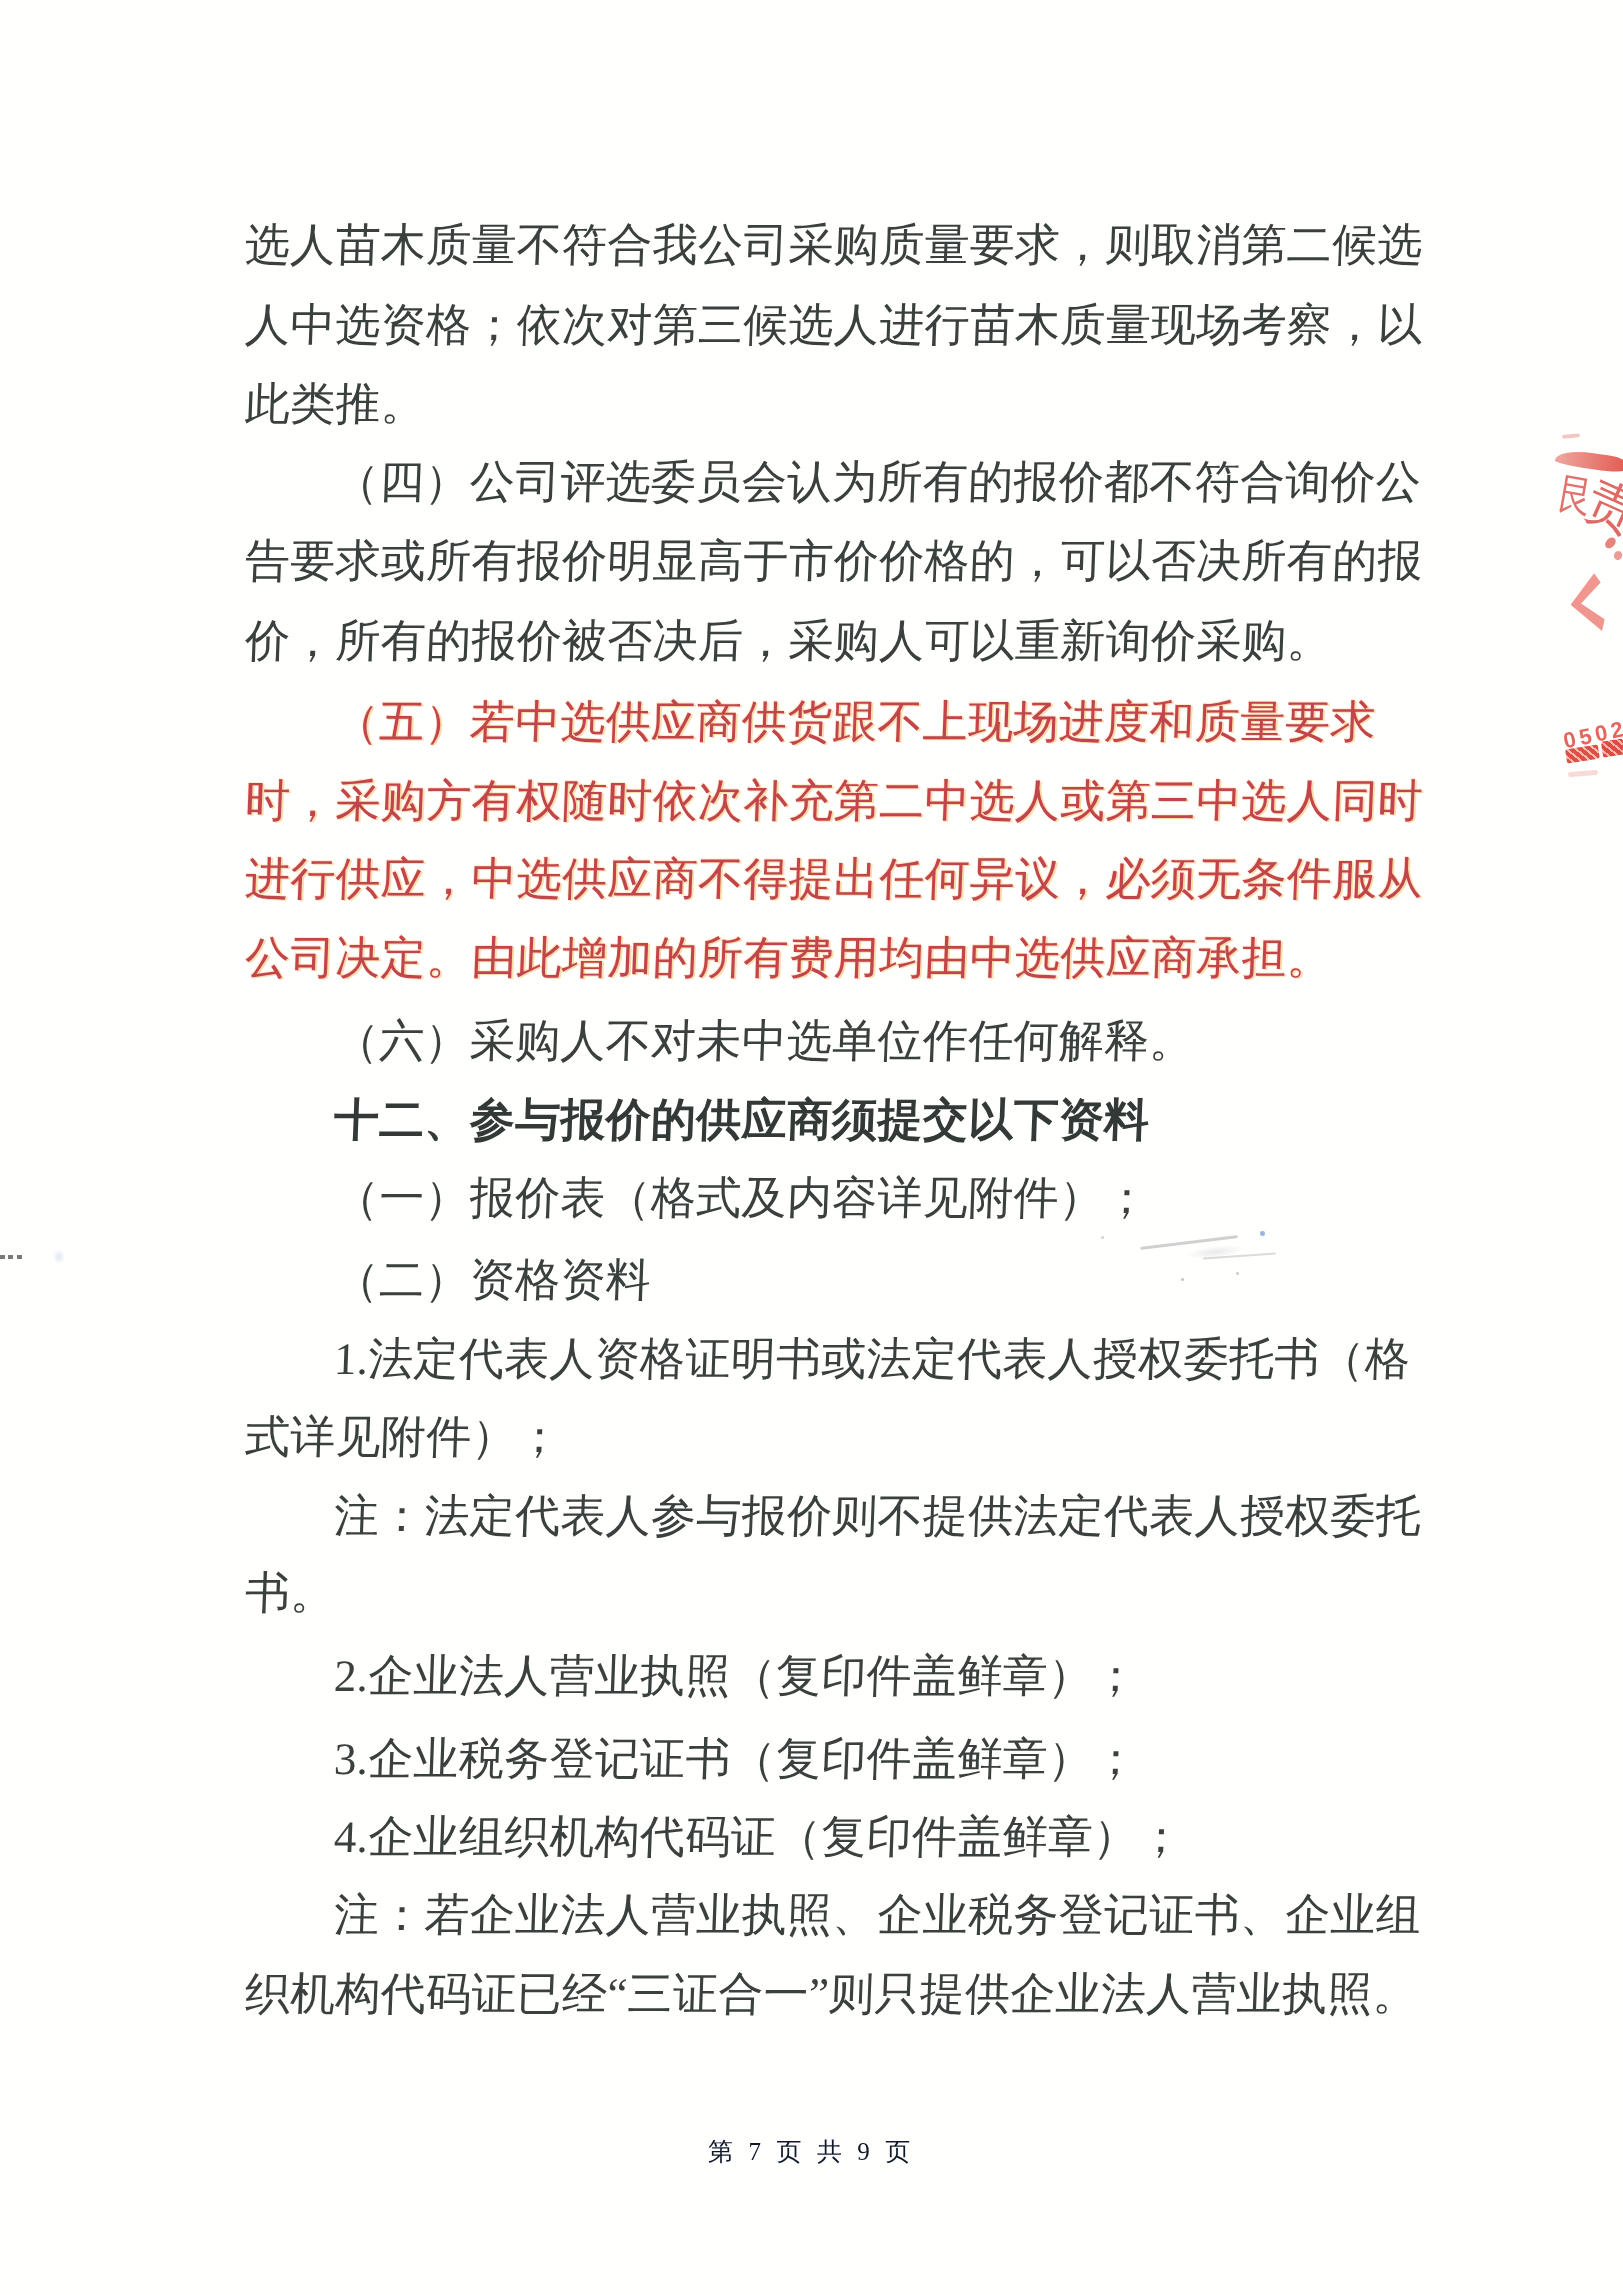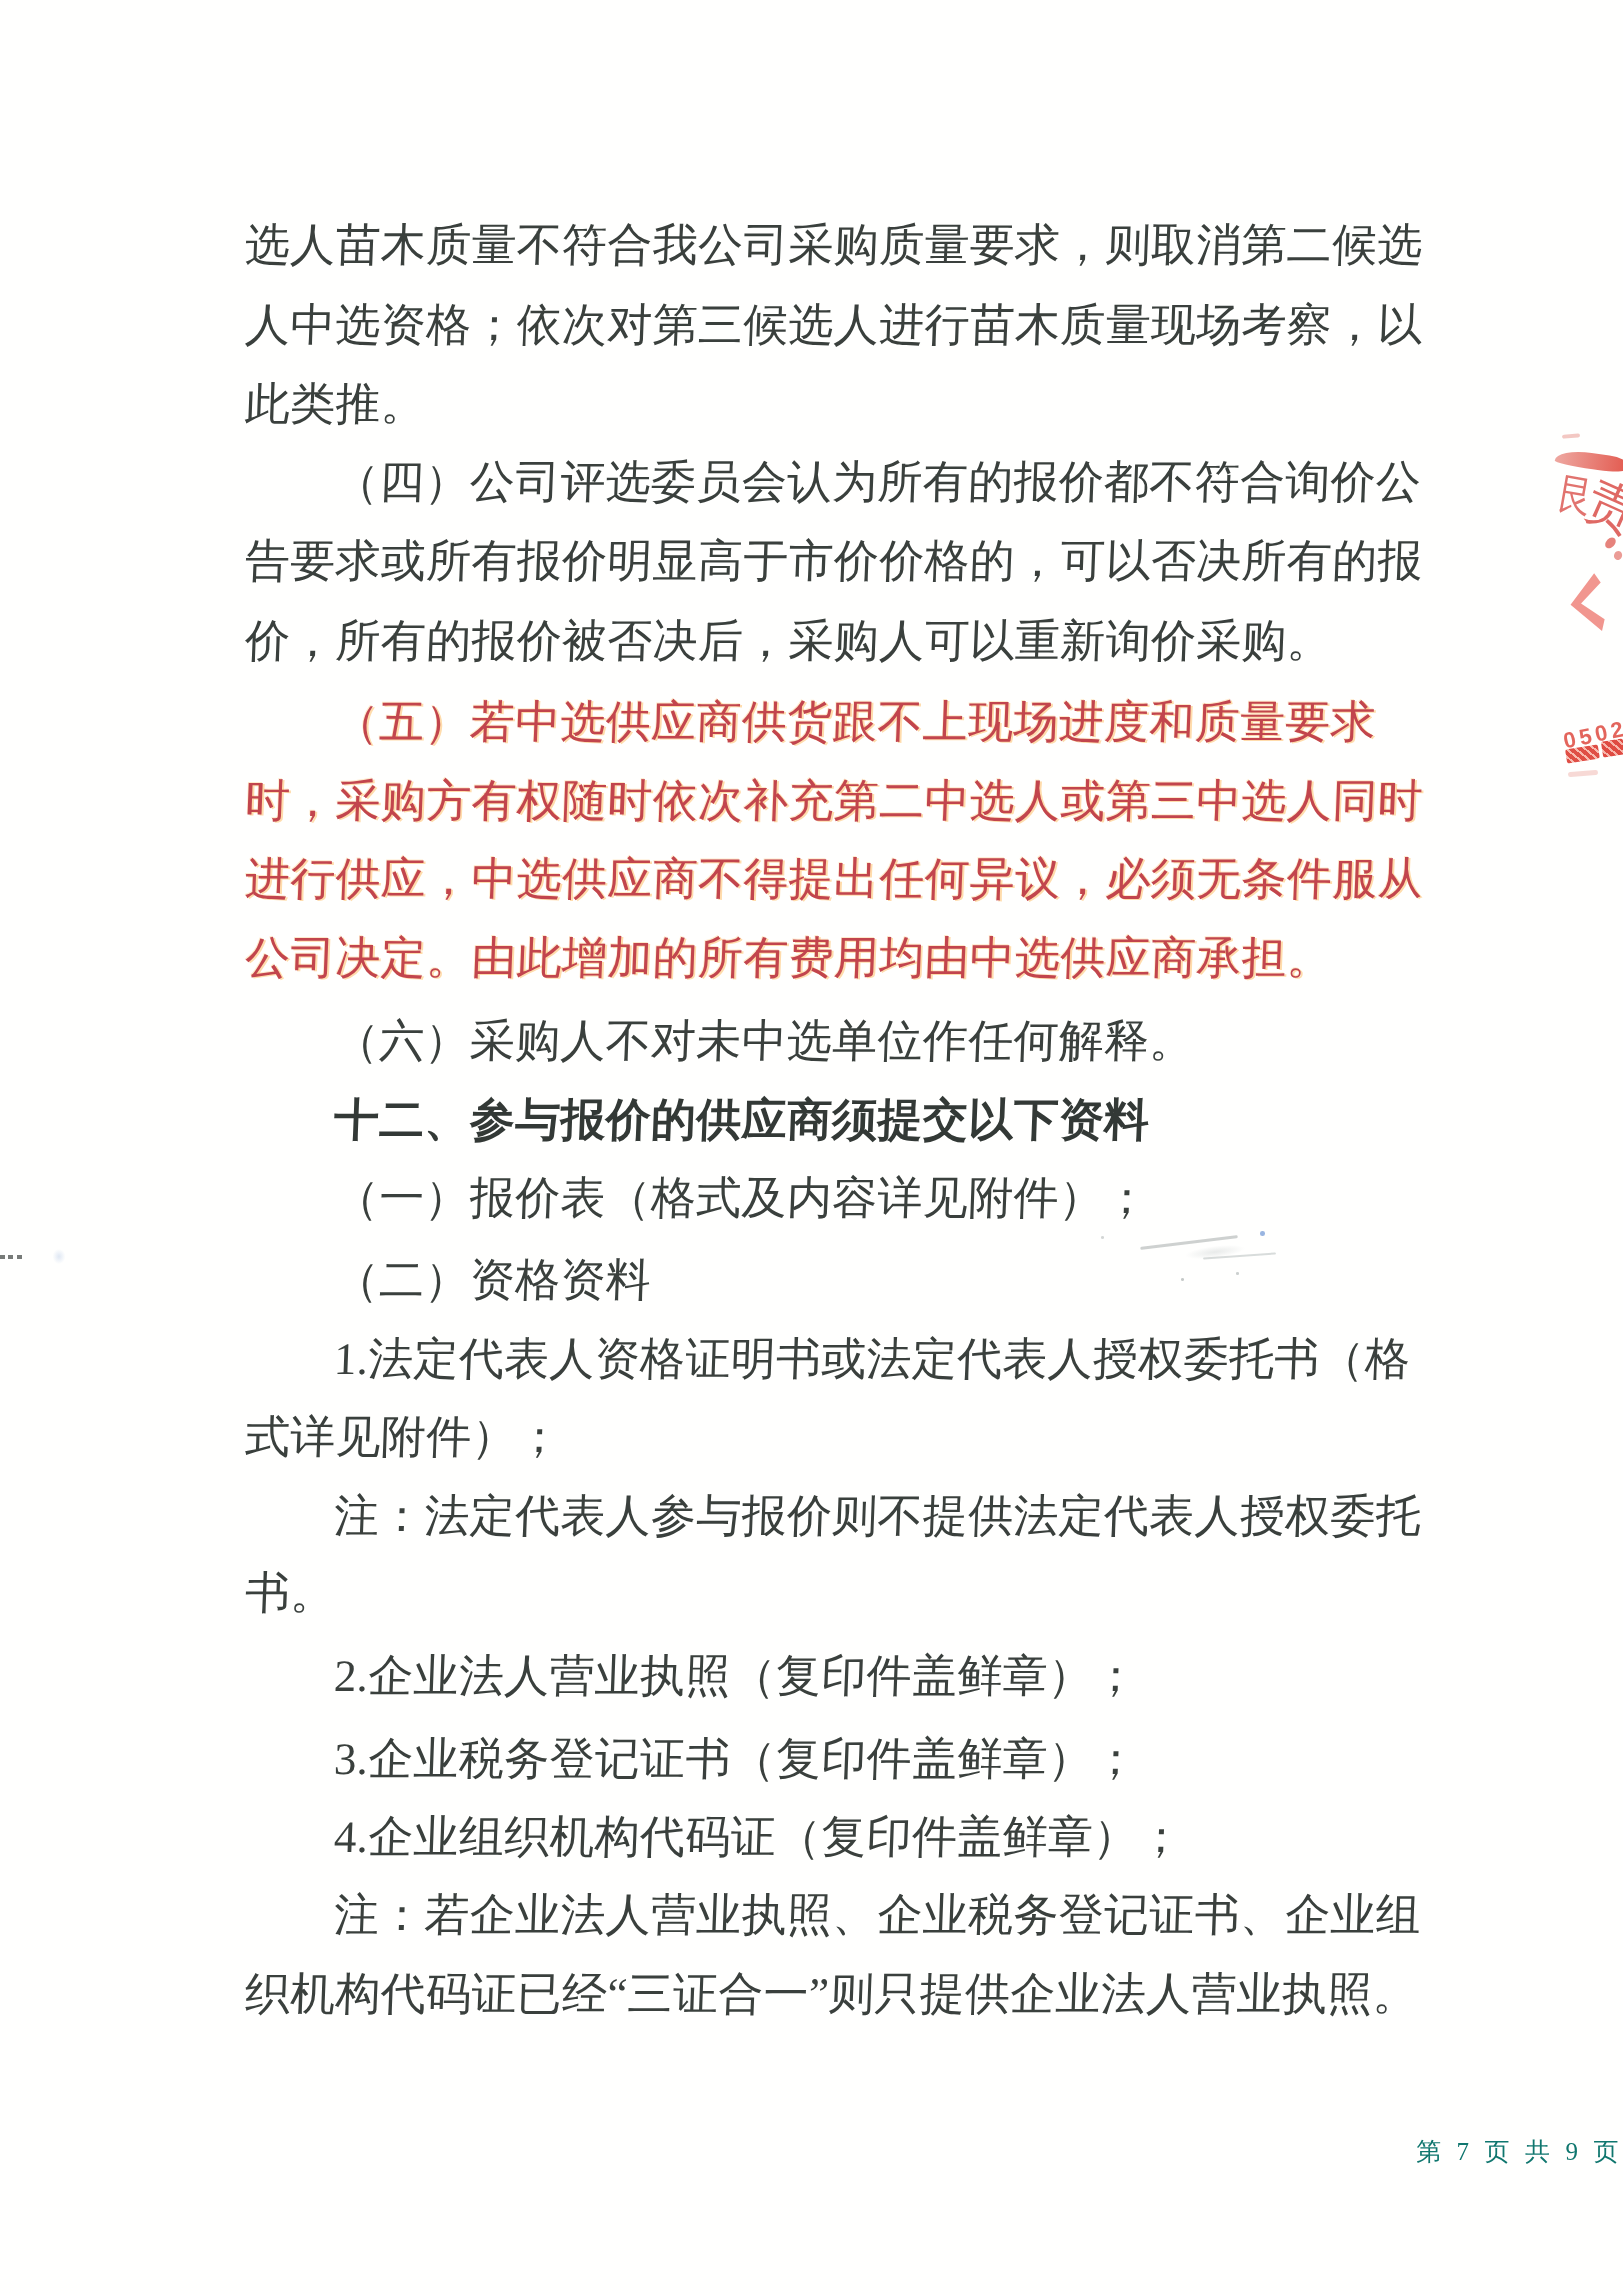--- a/index.html
+++ b/index.html
@@ -26,24 +26,24 @@
   .indent{padding-left:89px;}
   .red{
     color:#c2454d;
     text-shadow:2px 1.3px 0 rgba(255,178,74,0.45), -0.7px -0.7px 0 rgba(255,178,74,0.28);
   }
   .bold{font-weight:bold;color:#333936;}
   
   .footer{
     position:absolute;
     top:2135px;left:0;width:1623px;
-    text-align:right;
+    text-align:center;
     font-size:25px;
     letter-spacing:4.6px;
-    color:#0f766e;
+    color:#0f172a;
   }
   
   .st{position:absolute;}
   .s-dash{left:1562px;top:434px;width:18.3px;height:3.9px;background:rgba(226,118,108,.4);border-radius:2px;transform:rotate(-5deg);}
   .s-arc{left:1555px;top:453px;width:73px;height:15.7px;
     background:linear-gradient(90deg, rgba(224,96,84,.55), rgba(224,76,64,.92));
     border-radius:55% 30% 45% 60% / 90% 55% 35% 25%;
     transform:rotate(8deg);}
   .s-char1{left:1555px;top:475px;font-size:42px;line-height:1;color:rgba(219,84,78,.82);transform:rotate(10deg) scaleX(.85);}
   .s-char2{left:1588px;top:482px;font-size:50px;line-height:1;color:rgba(219,84,78,.88);transform:rotate(24deg);}

